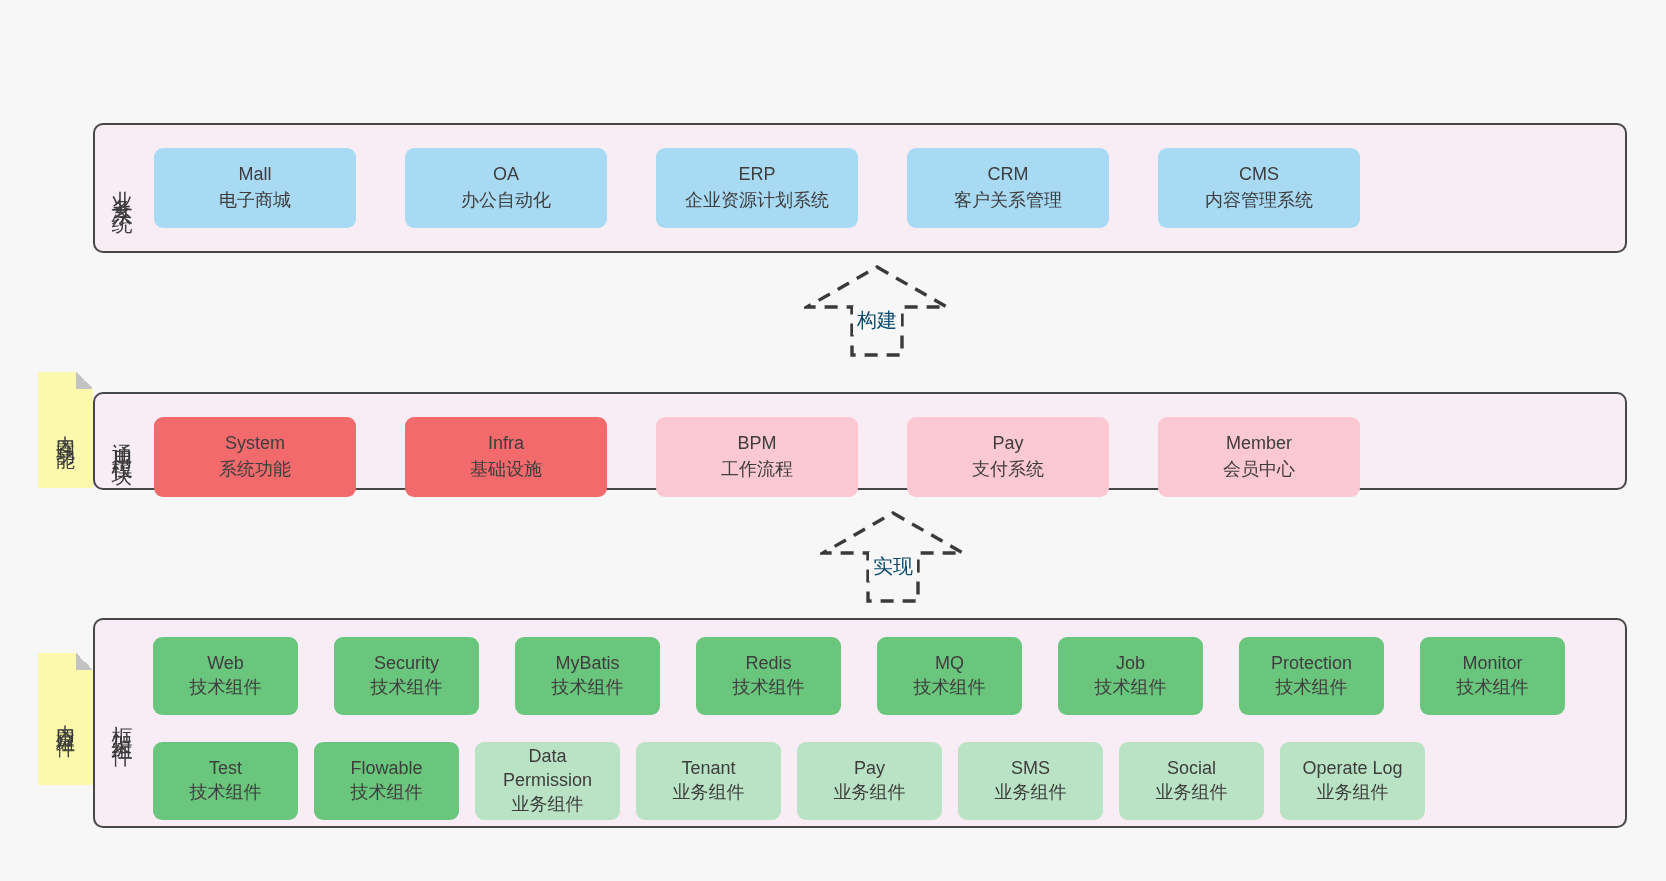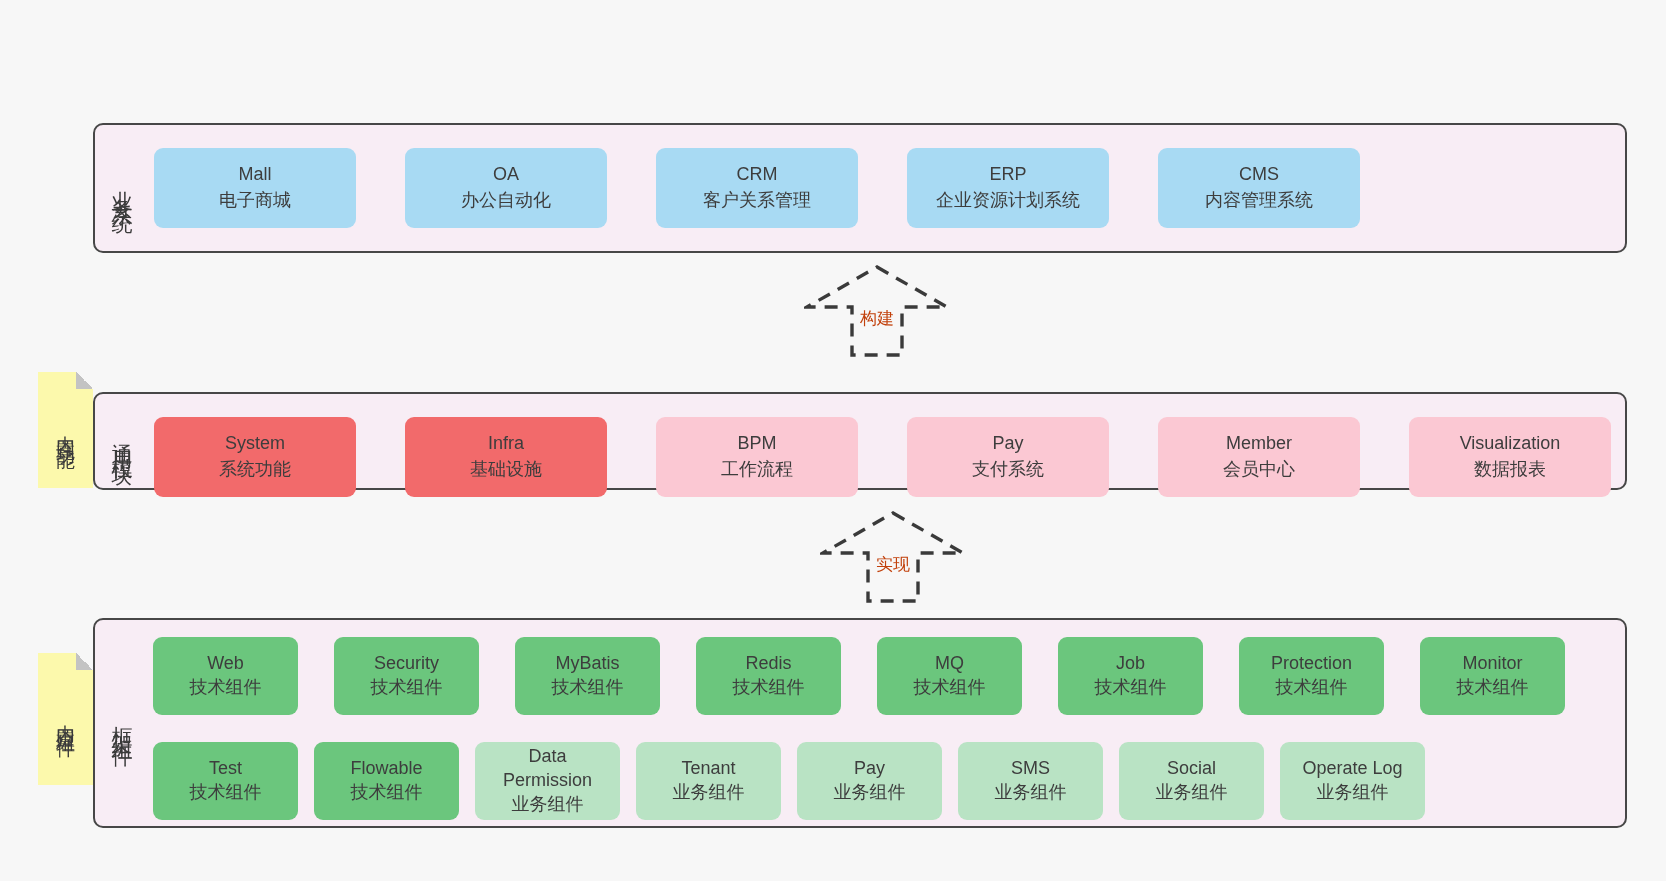--- a/index.html
+++ b/index.html
@@ -87,48 +87,48 @@
   .arrow{position:absolute;width:146px;height:94px;}
   .arrow-1{left:804px;top:264px;}
   .arrow-2{left:820px;top:510px;}
   .arrow svg{position:absolute;left:0;top:0;}
   .arrow-label{
     position:absolute;
     left:50%;top:42px;
     transform:translateX(-50%);
     background:#f7f7f7;
     padding:1px 4px;
-    font-size:17px;
-    color:#c2410c;
+    font-size:20px;
+    color:#0c4a6e;
     white-space:nowrap;
   }
 </style>
 </head>
 <body>
 
 <div class="stage">
 
   <section class="layer layer-1">
     <div class="layer-label">业务系统</div>
     <div class="row row-a">
       <div class="bx blue">
         <div>Mall</div>
         <div>电子商城</div>
       </div>
       <div class="bx blue">
         <div>OA</div>
         <div>办公自动化</div>
       </div>
       <div class="bx blue">
+        <div>ERP</div>
+        <div>企业资源计划系统</div>
+      </div>
+      <div class="bx blue">
         <div>CRM</div>
         <div>客户关系管理</div>
-      </div>
-      <div class="bx blue">
-        <div>ERP</div>
-        <div>企业资源计划系统</div>
       </div>
       <div class="bx blue">
         <div>CMS</div>
         <div>内容管理系统</div>
       </div>
     </div>
   </section>
 
   <div class="arrow arrow-1">
     <svg width="146" height="94" viewBox="0 0 146 94">
@@ -154,24 +154,20 @@
         <div>工作流程</div>
       </div>
       <div class="bx pink">
         <div>Pay</div>
         <div>支付系统</div>
       </div>
       <div class="bx pink">
         <div>Member</div>
         <div>会员中心</div>
       </div>
-      <div class="bx pink">
-        <div>Visualization</div>
-        <div>数据报表</div>
-      </div>
     </div>
   </section>
 
   <div class="arrow arrow-2">
     <svg width="146" height="94" viewBox="0 0 146 94">
       <path d="M73 3 L143 43 L98 43 L98 91 L48 91 L48 43 L3 43 Z" fill="none" stroke="#3a3a3a" stroke-width="3.4" stroke-dasharray="13 9"></path>
     </svg>
     <span class="arrow-label">实现</span>
   </div>
 

